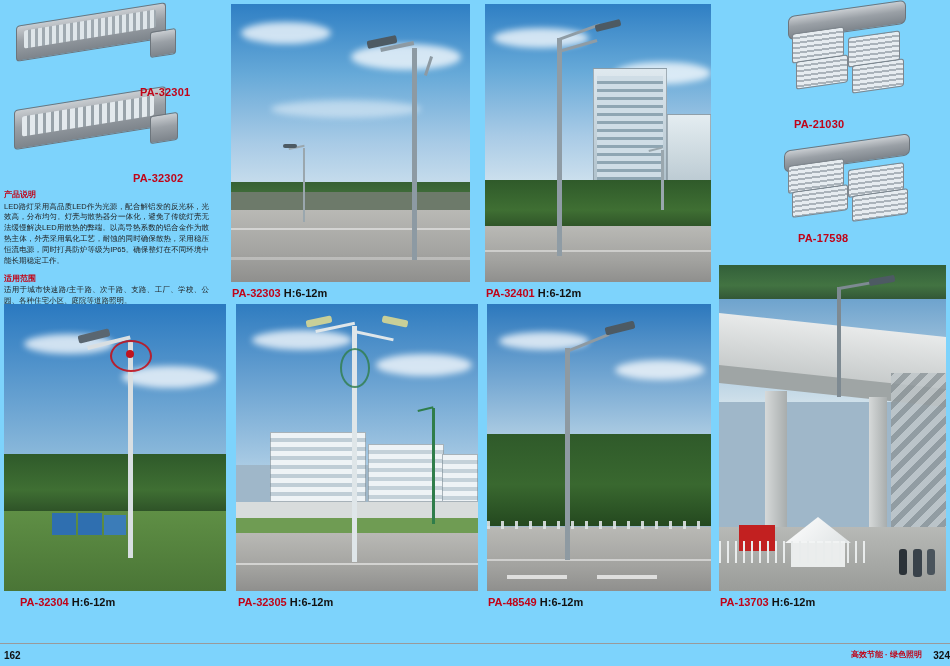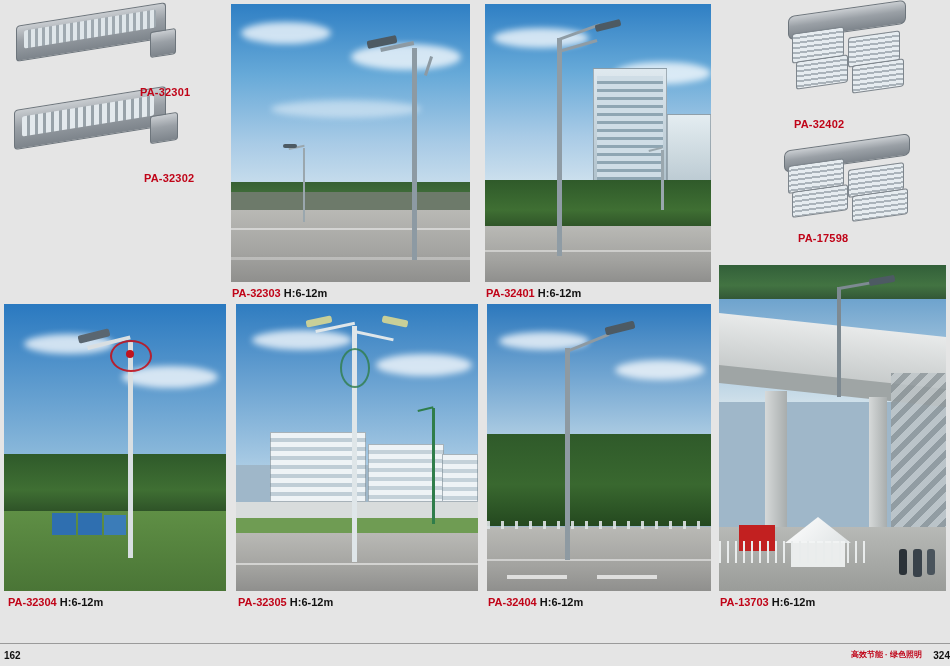--- a/index.html
+++ b/index.html
@@ -6,21 +6,21 @@
   html, body {
     margin: 0; padding: 0;
     width: 950px; height: 666px;
     background: #ffffff;
     font-family: "Liberation Sans", sans-serif;
     overflow: hidden;
   }
   .page {
     position: relative;
     width: 950px; height: 666px;
-    background: #e5e5e5;
+    background: #7dd3fc;
   }
 
   
   .photo {
     position: absolute;
     overflow: hidden;
     background: #9fb7c9;
   }
   .photo .sky {
     position: absolute; left: 0; right: 0; top: 0;
@@ -168,23 +168,29 @@
     </div>
 
     <div>
       <div class="lum-body" style="left:14px;top:98px;width:152px;height:40px;transform:skewY(-9deg);"></div>
       <div class="lum-leds" style="left:22px;top:106px;width:132px;height:20px;transform:skewY(-9deg);
            background:repeating-linear-gradient(to right,#e3e9ed 0 5px,#98a2a9 5px 8px);"></div>
       <div class="lum-body" style="left:150px;top:114px;width:28px;height:28px;transform:skewY(-9deg);border-radius:3px;"></div>
     </div>
 
     <div class="code-red" style="left:140px;top:86px;">PA-32301</div>
-    <div class="code-red" style="left:144px;top:172px;">PA-32302</div>
-  </div>
-
+    <div class="code-red" style="left:133px;top:172px;">PA-32302</div>
+  </div>
+
+  <div class="txt-block" style="left:4px;top:190px;">
+    <p class="txt-head">产品说明</p>
+    <p class="txt-body">LED路灯采用高品质LED作为光源，配合解铝发的反光杯，光效高，分布均匀。灯壳与散热器分一体化，避免了传统灯壳无法缓慢解决LED用散热的弊端。以高导热系数的铝合金作为散热主体，外壳采用氧化工艺，耐蚀的同时确保散热，采用稳压恒流电源，同时打具防炉等级为IP65。确保整灯在不同环境中能长期稳定工作。</p>
+    <p class="txt-head">适用范围</p>
+    <p class="txt-body">适用于城市快速路/主干路、次干路、支路、工厂、学校、公园、各种住宅小区、庭院等道路照明。</p>
+  </div>
 
   <div class="photo" style="left:231px;top:4px;width:239px;height:278px;">
     <div class="sky" style="height:72%;"></div>
     <div class="cloud" style="left:10px;top:18px;width:90px;height:22px;"></div>
     <div class="cloud" style="left:120px;top:40px;width:110px;height:26px;"></div>
     <div class="cloud" style="left:40px;top:96px;width:150px;height:18px;opacity:.6;"></div>
     <div class="trees" style="top:178px;height:34px;opacity:.95;"></div>
     <div class="road" style="height:72px;"></div>
     <div class="ground" style="height:18px;background:#6d7a6a;bottom:72px;"></div>
     <div class="stripe" style="left:0;bottom:52px;width:239px;height:2px;opacity:.55;"></div>
@@ -226,21 +232,21 @@
 
   <div class="prod-canvas" style="left:760px;top:0;width:190px;height:260px;">
 
     <div>
       <div class="lum-body" style="left:28px;top:8px;width:118px;height:24px;transform:skewY(-8deg);border-radius:6px;"></div>
       <div class="lum-mod" style="left:32px;top:30px;width:52px;height:30px;transform:skewY(-8deg);"></div>
       <div class="lum-mod" style="left:88px;top:34px;width:52px;height:30px;transform:skewY(-8deg);"></div>
       <div class="lum-mod" style="left:36px;top:58px;width:52px;height:28px;transform:skewY(-8deg);"></div>
       <div class="lum-mod" style="left:92px;top:62px;width:52px;height:28px;transform:skewY(-8deg);"></div>
     </div>
-    <div class="code-red" style="left:34px;top:118px;">PA-32402</div>
+    <div class="code-red" style="left:34px;top:118px;">PA-21030</div>
 
     <div>
       <div class="lum-body" style="left:24px;top:142px;width:126px;height:22px;transform:skewY(-8deg);border-radius:6px;"></div>
       <div class="lum-mod" style="left:28px;top:162px;width:56px;height:28px;transform:skewY(-8deg);"></div>
       <div class="lum-mod" style="left:88px;top:166px;width:56px;height:28px;transform:skewY(-8deg);"></div>
       <div class="lum-mod" style="left:32px;top:188px;width:56px;height:26px;transform:skewY(-8deg);"></div>
       <div class="lum-mod" style="left:92px;top:192px;width:56px;height:26px;transform:skewY(-8deg);"></div>
     </div>
     <div class="code-red" style="left:38px;top:232px;">PA-17598</div>
   </div>
@@ -350,30 +356,30 @@
     <div class="stripe" style="left:110px;bottom:12px;width:60px;height:4px;opacity:.8;"></div>
 
     <div class="pole" style="left:78px;top:44px;width:5px;height:212px;background:#8e9aa2;"></div>
     <div class="arm" style="left:80px;top:46px;width:46px;height:3px;background:#8e9aa2;transform:rotate(-22deg);"></div>
     <div class="lamp" style="left:118px;top:20px;width:30px;height:8px;transform:rotate(-14deg);"></div>
 
     <div style="position:absolute;left:0;bottom:62px;width:224px;height:8px;
          background:repeating-linear-gradient(to right,#dfe4e6 0 3px,transparent 3px 14px);opacity:.9;"></div>
   </div>
 
-  <div class="cap" style="left:8px;top:596px;">
+  <div class="cap" style="left:20px;top:596px;">
     <span class="code">PA-32304</span>
     <span class="h">H:6-12m</span>
   </div>
   <div class="cap" style="left:238px;top:596px;">
     <span class="code">PA-32305</span>
     <span class="h">H:6-12m</span>
   </div>
   <div class="cap" style="left:488px;top:596px;">
-    <span class="code">PA-32404</span>
+    <span class="code">PA-48549</span>
     <span class="h">H:6-12m</span>
   </div>
   <div class="cap" style="left:720px;top:596px;">
     <span class="code">PA-13703</span>
     <span class="h">H:6-12m</span>
   </div>
 
   <div class="footer-rule"></div>
   <div class="pagenum left">162</div>
   <div class="pagenum right">324</div>

